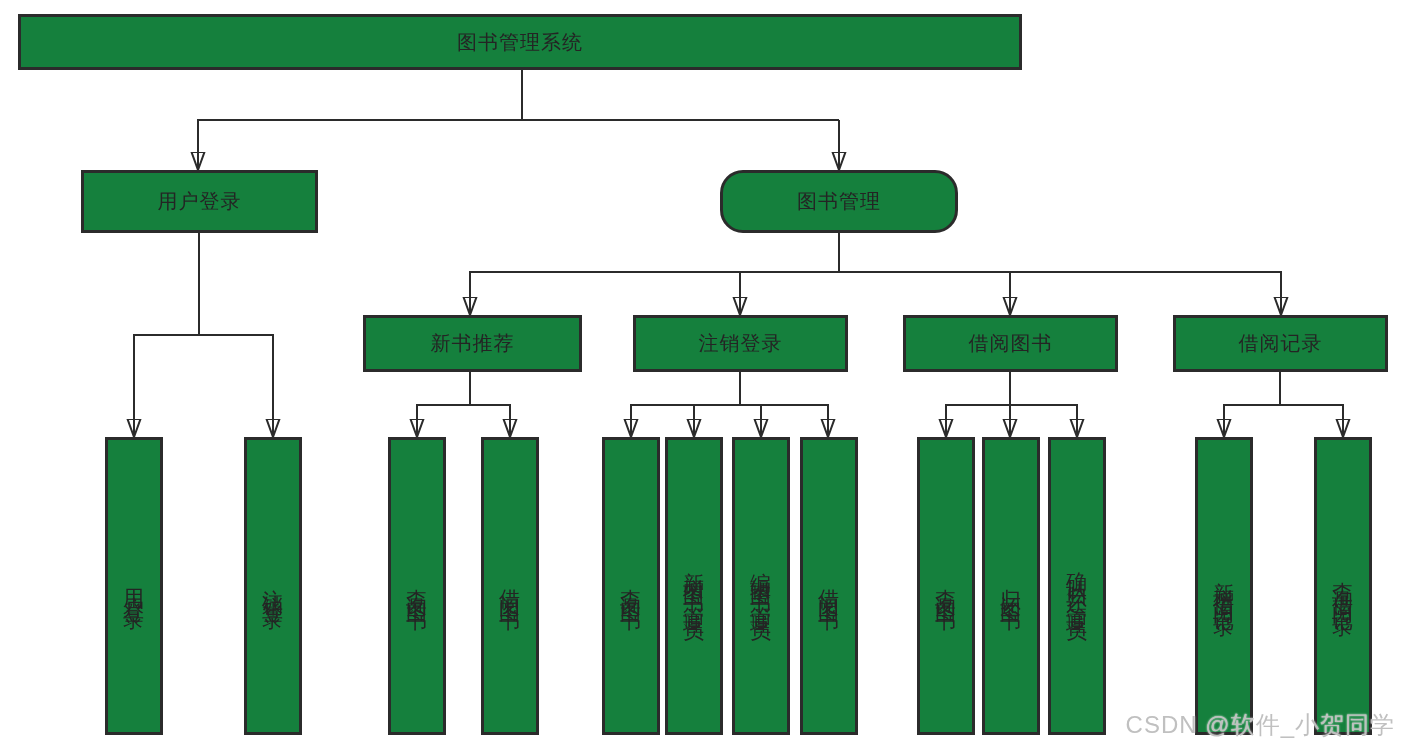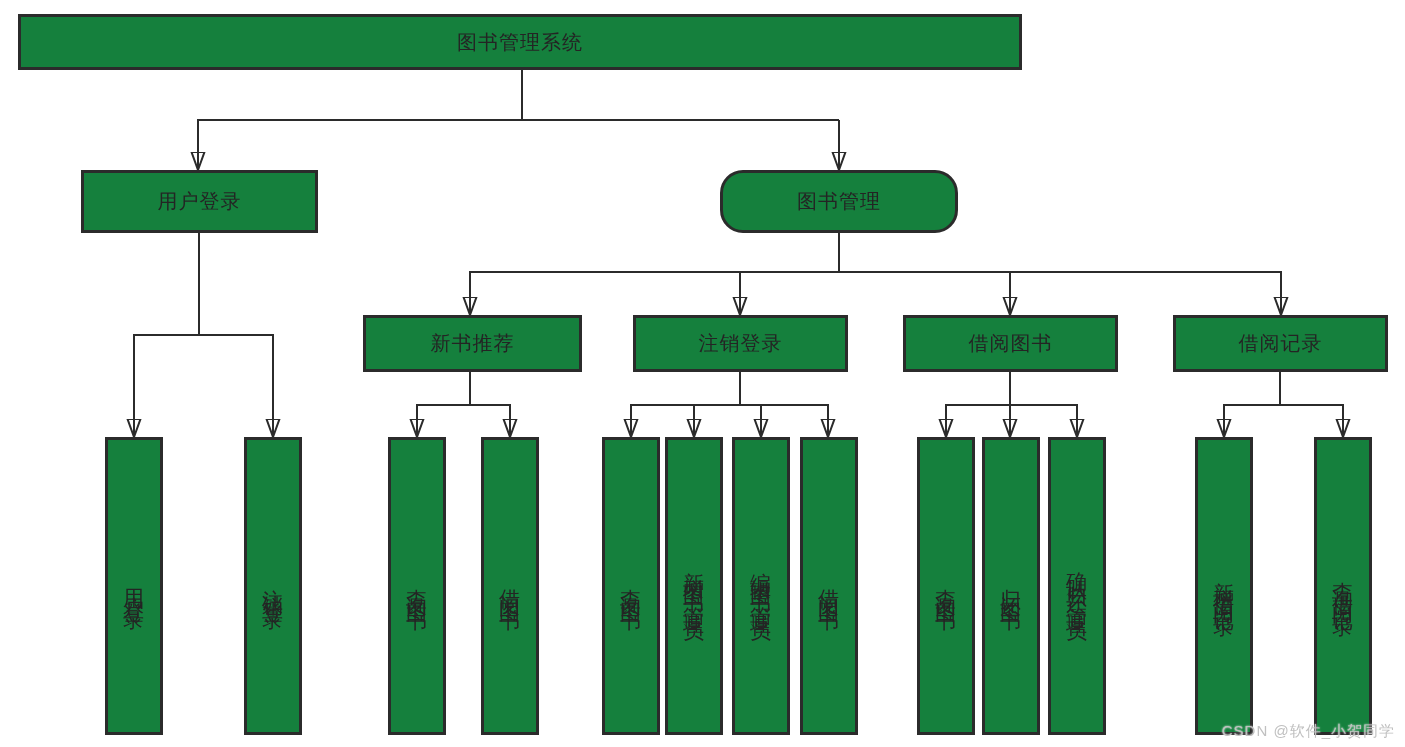--- a/index.html
+++ b/index.html
@@ -40,21 +40,21 @@
   .leaf{top:437px;width:58px;height:298px;}
   .l1 {left:105px;}  .l2 {left:244px;}
   .l3 {left:388px;}  .l4 {left:481px;}
   .l5 {left:602px;}  .l6 {left:665px;}
   .l7 {left:732px;}  .l8 {left:800px;}
   .l9 {left:917px;}  .l10{left:982px;}  .l11{left:1048px;}
   .l12{left:1195px;} .l13{left:1314px;}
   .watermark{
     position:absolute;
     right:10px;bottom:6px;
-    font-size:15px;
+    font-size:24px;
     color:#c0c0c0;
     letter-spacing:1px;
     z-index:5;
     text-shadow:0 0 2px #ffffff;
   }
 </style>
 </head>
 <body>
 
 <div class="stage">

